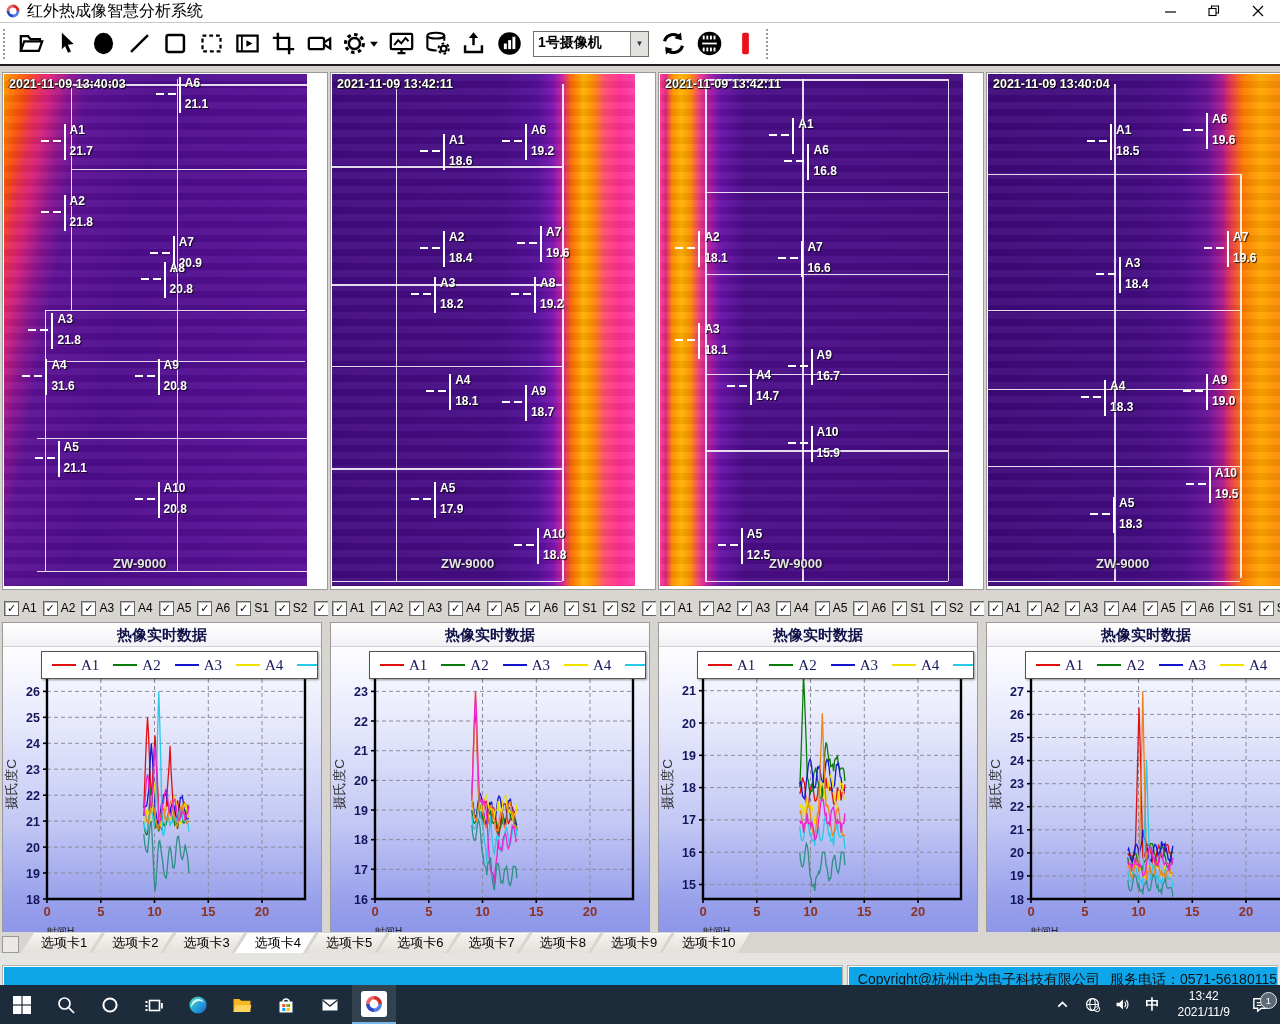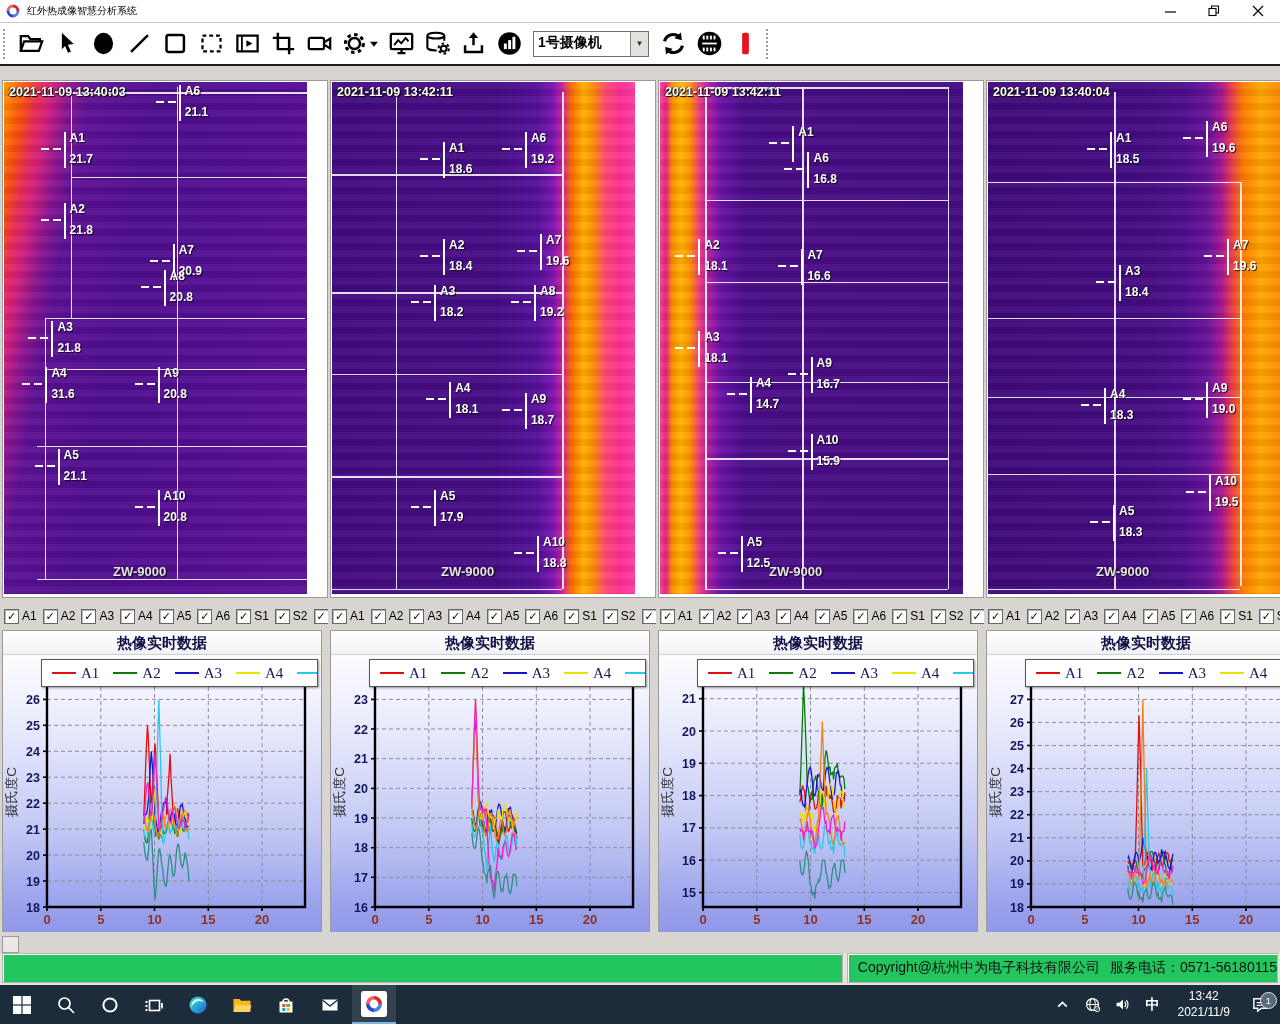--- a/index.html
+++ b/index.html
@@ -1,37 +1,37 @@
 <!DOCTYPE html>
 <html><head>
 <meta charset="utf-8">
 <style>
   html,body{margin:0;padding:0;width:1280px;height:1024px;overflow:hidden;
     font-family:"Liberation Sans",sans-serif;background:#d8d5d0;position:relative}
   
   .titlebar{position:absolute;top:0;left:0;right:0;height:22px;background:#fff;
     border-bottom:1px solid #c9c9c9;display:flex;align-items:center;z-index:40}
   .titlebar .appico{width:16px;height:16px;margin:0 6px 0 5px}
-  .titlebar .ttl{font-size:10px;color:#000}
+  .titlebar .ttl{font-size:16px;color:#000}
   .wctl{position:absolute;right:0;top:0;height:22px;display:flex}
   .wctl .wc{width:44px;height:22px;display:flex;align-items:center;justify-content:center}
   
   .toolbar{position:absolute;top:23px;left:0;right:0;height:41px;background:#fff;
     border-bottom:2px solid #1c1c1c;display:flex;align-items:center;z-index:40}
   .grip{width:4px;height:30px;border-left:2px dotted #9a9a9a;margin:0 4px 0 3px}
   .tbtn{width:36px;height:32px;display:flex;align-items:center;justify-content:center}
   .tbtn svg{width:27px;height:27px}
   .tbtn.wide{width:46px}.tbtn.wide svg{width:38px;height:27px}
   .combo{width:114px;height:24px;border:1px solid #707070;background:#fff;display:flex;margin:0 6px}
   .combo-txt{flex:1;font-size:14px;font-weight:700;padding:2px 0 0 4px;white-space:nowrap;overflow:hidden}
   .combo-btn{width:17px;background:#e3e1de;border-left:1px solid #8a8a8a;font-size:8px;
     display:flex;align-items:center;justify-content:center;color:#333}
   
   #main{position:absolute;top:64px;left:0;width:1280px;height:868px;background:#d8d5d0;overflow:hidden}
-  .col{position:absolute;top:16px;width:326px;height:868px}
+  .col{position:absolute;top:8px;width:326px;height:868px}
   .thermal-wrap{position:absolute;top:0;left:0;width:324px;height:516px;background:#fff;border:1px solid #9a9a9a}
   .thermal{position:absolute;top:1px;left:1px;width:303px;height:512px;overflow:hidden}
   .col:nth-child(4) .thermal{width:300px}
   .th1{background:linear-gradient(100deg,#ff9a00 0%,#ff7300 3%,#f84c10 6%,#e82d52 9%,#d6207a 12%,#8c1490 17%,#5c1195 22%,#4f0e8e 40%,#540f92 70%,#5a1197 100%)}
   .th2{background:linear-gradient(90deg,#430b80 0%,#470d86 55%,#55109a 68%,#7c14b0 73%,#c81f9a 76%,#ff6a00 79%,#ffb000 83%,#ff9000 86%,#ff4d6e 90%,#ff2d96 95%,#ff3da6 100%)}
   .th3{background:linear-gradient(90deg,#ff3d9a 0%,#e0257c 2%,#ff8c00 4%,#ffb400 7%,#ff9000 10%,#f03a80 13%,#b01ba0 16%,#6812a8 20%,#4a0d88 28%,#450c82 100%)}
   .th4{background:linear-gradient(90deg,#3f0a7a 0%,#440c82 50%,#4d0e8c 65%,#661299 73%,#a81890 78%,#e8384e 81%,#ff7b00 85%,#ffa800 91%,#ff9000 96%,#ff7b30 100%)}
   .thermal::after{content:"";position:absolute;inset:0;
     background:repeating-linear-gradient(180deg,rgba(255,255,255,.04) 0 7px,rgba(0,0,0,.06) 7px 14px)}
   .gl{position:absolute;background:rgba(255,255,255,.85);z-index:3}
@@ -73,21 +73,21 @@
   
   .tabbar{position:absolute;top:932px;left:0;right:0;height:21px;background:#d8d5d0;display:flex;align-items:flex-end}
   .tab-stub{width:15px;height:15px;background:#ece9e4;border:1px solid #9a9a9a;margin:0 2px 0 2px}
   .tab{height:20px;line-height:20px;padding:0 15px 0 20px;font-size:13px;color:#000;
     background:linear-gradient(#f6f4f0,#e4e1db);margin-left:-10px;
     clip-path:polygon(13px 0,calc(100% - 1px) 0,calc(100% - 13px) 100%,0 100%);
     box-shadow:inset 0 1px 0 #fff}
   .tab.active{background:#fff;font-weight:400;z-index:2}
   
   .statusbar{position:absolute;top:953px;left:0;right:0;height:32px;background:#e6e4e0;display:flex}
-  .sb{background:#22c55e;border:1px solid #b5b3af;box-shadow:inset 1px 1px 0 #fff;height:28px;margin-top:0}
+  .sb{background:#0ea5e9;border:1px solid #b5b3af;box-shadow:inset 1px 1px 0 #fff;height:28px;margin-top:12px}
   .sb1{width:854px;margin-left:2px}
   .sb2{flex:1;margin-left:4px;margin-right:2px;display:flex;align-items:center;font-size:14px;color:#111}
   .sb2 span{margin-left:10px;white-space:nowrap}
   
   .taskbar{position:absolute;top:985px;left:0;right:0;height:39px;background:#1d2c3a;display:flex;align-items:center;z-index:50}
   .tk{width:44px;height:39px;display:flex;align-items:center;justify-content:center;position:relative}
   .tk svg{width:20px;height:20px}
   .tk.app{background:#32424f;border-bottom:2px solid #79b7e8;box-sizing:border-box}
   .tk.app .appbox{width:26px;height:26px;background:#fff;border-radius:3px;display:flex;align-items:center;justify-content:center}
   .tk.app .appbox svg{width:20px;height:20px}
@@ -1021,20 +1021,32 @@
           </svg>
           <div class="cxl">时间H</div>
           <div class="cyl">摄氏度C</div>
         </div>
       </div>
     </div>
   </div>
 
 <div class="tabbar">
   <span class="tab-stub"></span>
+  <span id="tabs" style="display:flex;align-items:flex-end;padding-left:10px">
+      <div class="tab">选项卡1</div>
+      <div class="tab">选项卡2</div>
+      <div class="tab">选项卡3</div>
+      <div class="tab active">选项卡4</div>
+      <div class="tab">选项卡5</div>
+      <div class="tab">选项卡6</div>
+      <div class="tab">选项卡7</div>
+      <div class="tab">选项卡8</div>
+      <div class="tab">选项卡9</div>
+      <div class="tab">选项卡10</div>
+    </span>
 </div>
 
 <div class="statusbar">
   <div class="sb sb1"></div>
   <div class="sb sb2">
     <span>Copyright@杭州中为电子科技有限公司</span>
     <span>服务电话：0571-56180115</span>
   </div>
 </div>
 

